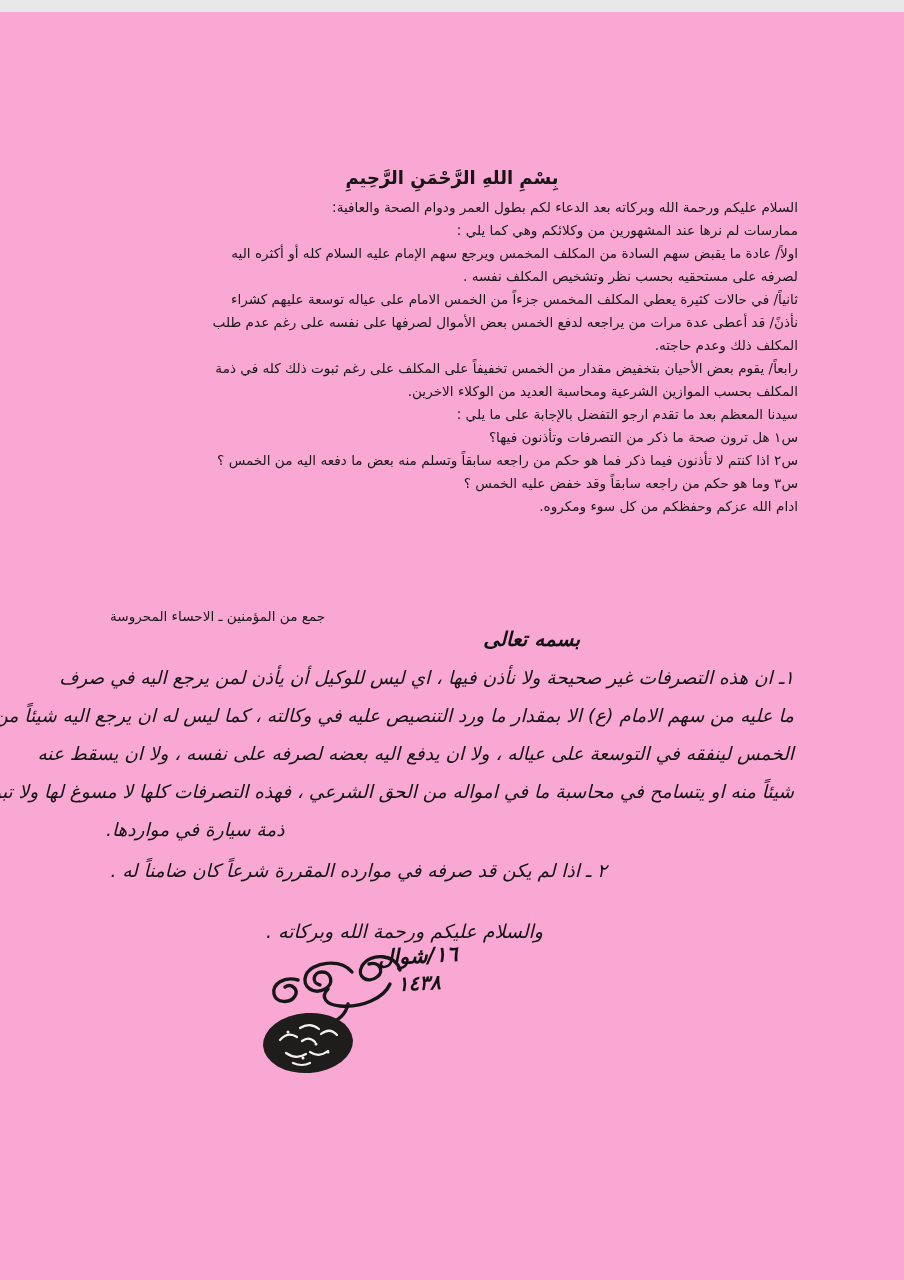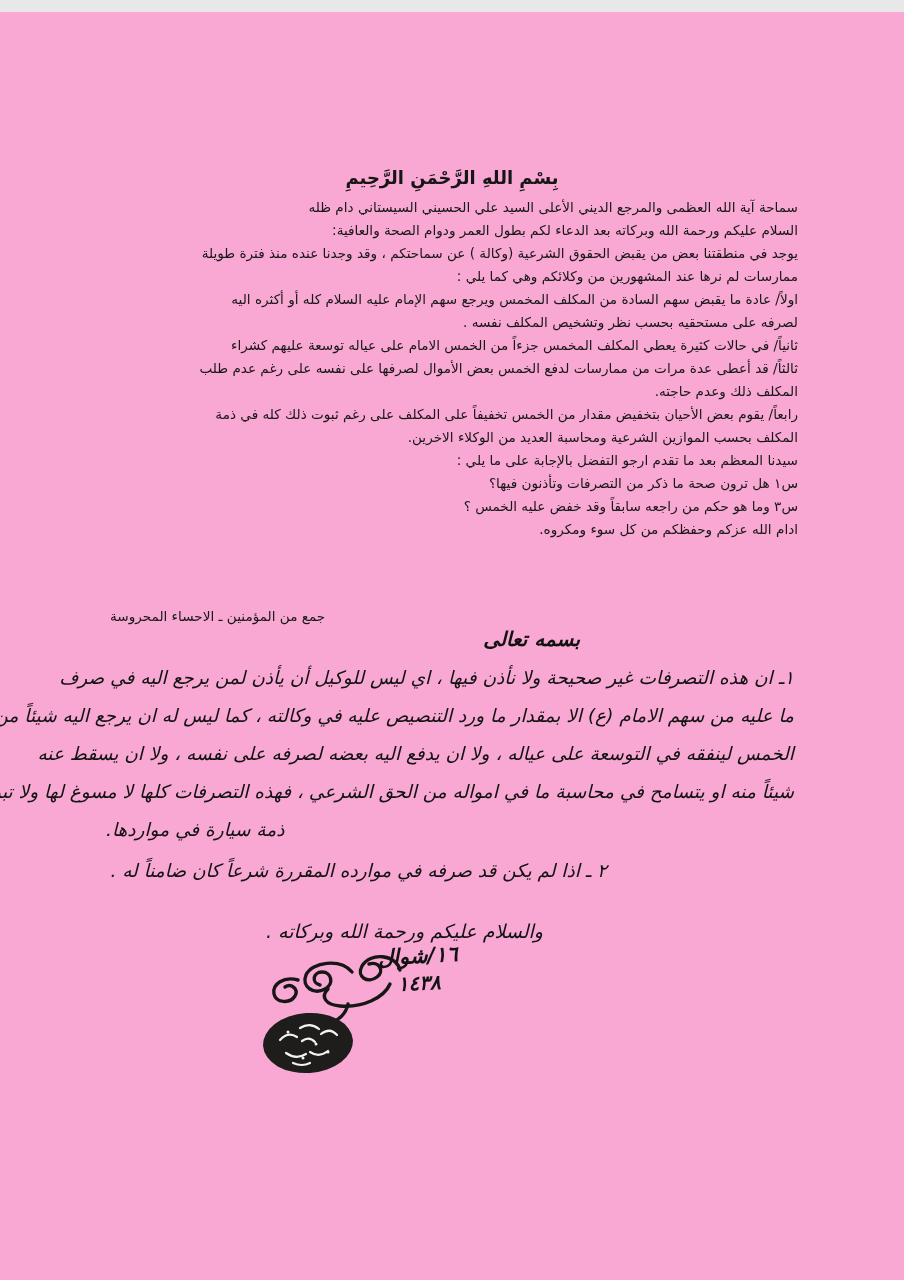--- a/index.html
+++ b/index.html
@@ -74,33 +74,32 @@
   .seal{position:absolute;left:258px;top:996px;}
 </style>
 </head>
 <body>
 
 <div class="page">
 
   <div class="basmala">بِسْمِ اللهِ الرَّحْمَنِ الرَّحِيمِ</div>
 
   <div class="letter">
-      <div class="tline">سماحة آية الله العظمى والمرجع الديني الأعلى السيد علي الحسيني السيستاني  دام ظله</div>
       <div class="tline">السلام عليكم ورحمة الله وبركاته   بعد الدعاء لكم بطول العمر ودوام الصحة والعافية:</div>
-      <div class="tline">يوجد في منطقتنا بعض من يقبض الحقوق الشرعية (وكالة ) عن سماحتكم ، وقد وجدنا عنده منذ فترة طويلة</div>
       <div class="tline">ممارسات لم نرها عند المشهورين من وكلائكم وهي كما يلي :</div>
       <div class="tline">اولاً/ عادة ما يقبض سهم السادة من المكلف المخمس ويرجع سهم الإمام عليه السلام كله أو أكثره اليه</div>
       <div class="tline">لصرفه على مستحقيه بحسب نظر وتشخيص المكلف نفسه .</div>
       <div class="tline">ثانياً/ في حالات كثيرة يعطي المكلف المخمس جزءاً من الخمس الامام على عياله توسعة عليهم كشراء</div>
-      <div class="tline">ثالثاً/ قد أعطى عدة مرات من ممارسات لدفع الخمس بعض الأموال لصرفها على نفسه على رغم عدم طلب</div>
+      <div class="tline">نأذنً/ قد أعطى عدة مرات من يراجعه لدفع الخمس بعض الأموال لصرفها على نفسه على رغم عدم طلب</div>
       <div class="tline">المكلف ذلك وعدم حاجته.</div>
       <div class="tline">رابعاً/ يقوم بعض الأحيان بتخفيض مقدار من الخمس تخفيفاً على المكلف على رغم ثبوت ذلك كله في ذمة</div>
       <div class="tline">المكلف بحسب الموازين الشرعية ومحاسبة العديد من الوكلاء الاخرين.</div>
       <div class="tline">سيدنا المعظم بعد ما تقدم ارجو التفضل بالإجابة على ما يلي :</div>
       <div class="tline">س١ هل ترون صحة ما ذكر من التصرفات وتأذنون فيها؟</div>
+      <div class="tline">س٢ اذا كنتم لا تأذنون فيما ذكر فما هو حكم من راجعه سابقاً وتسلم منه بعض ما دفعه اليه من الخمس ؟</div>
       <div class="tline">س٣ وما هو حكم من راجعه سابقاً وقد خفض عليه الخمس ؟</div>
       <div class="tline">ادام الله عزكم وحفظكم من كل سوء ومكروه.</div>
     </div>
 
   <div class="sender">جمع من المؤمنين ـ الاحساء المحروسة</div>
 
   <div class="resp-heading hw">بسمه تعالى</div>
 
   <div class="resp">
       <div class="hline hw">١ـ ان هذه التصرفات غير صحيحة ولا نأذن فيها ، اي ليس للوكيل أن يأذن لمن يرجع اليه في صرف</div>

